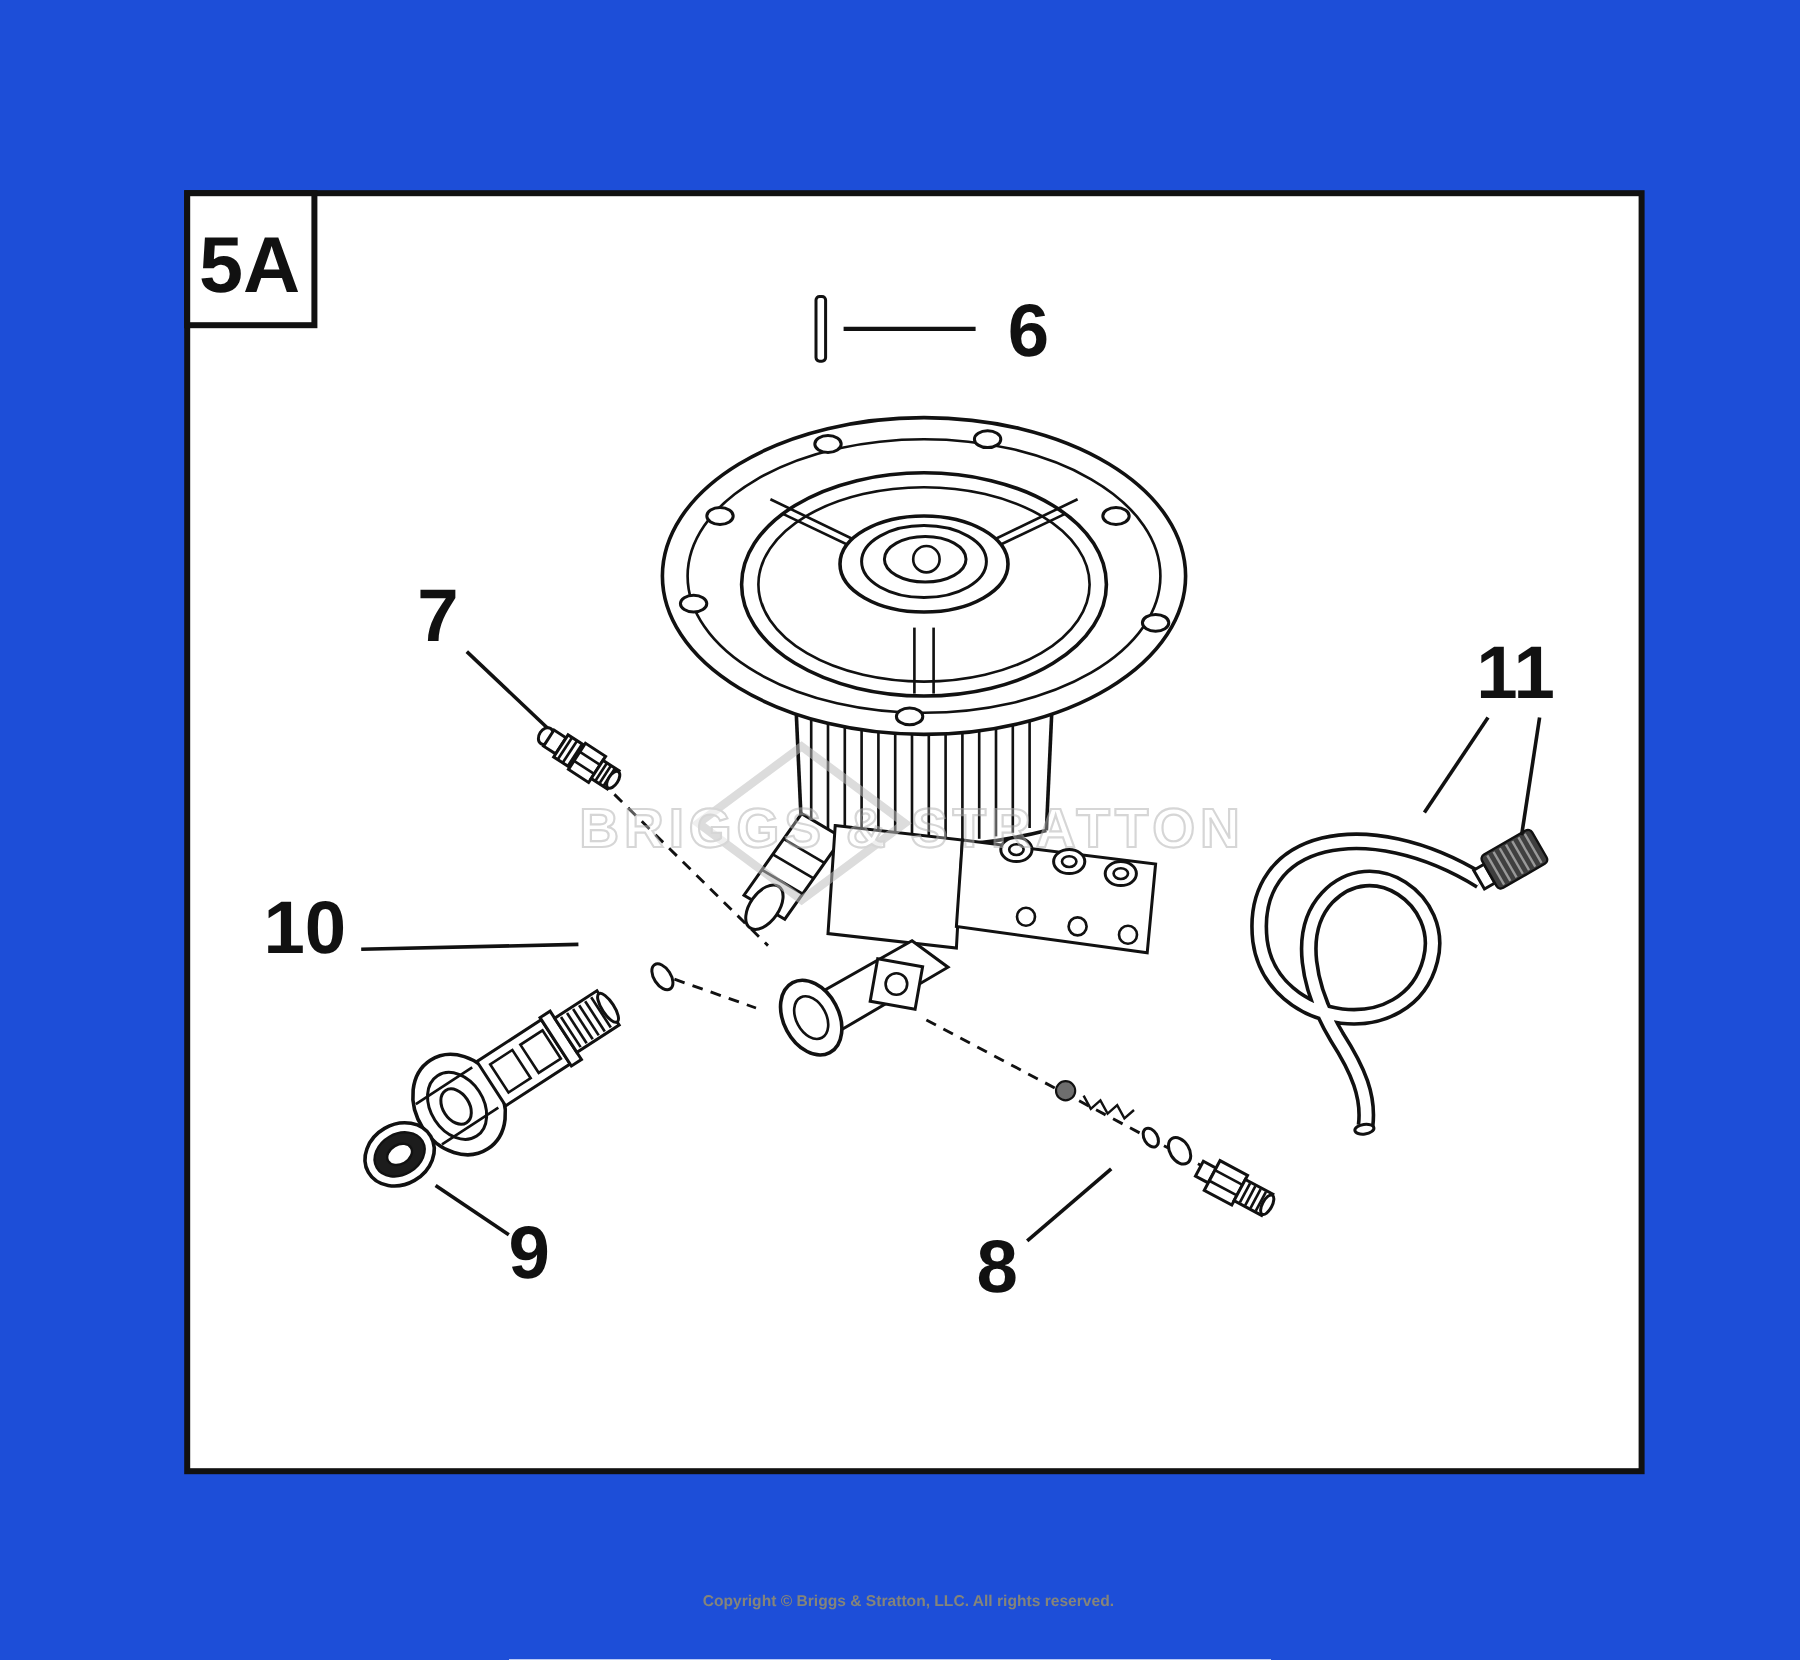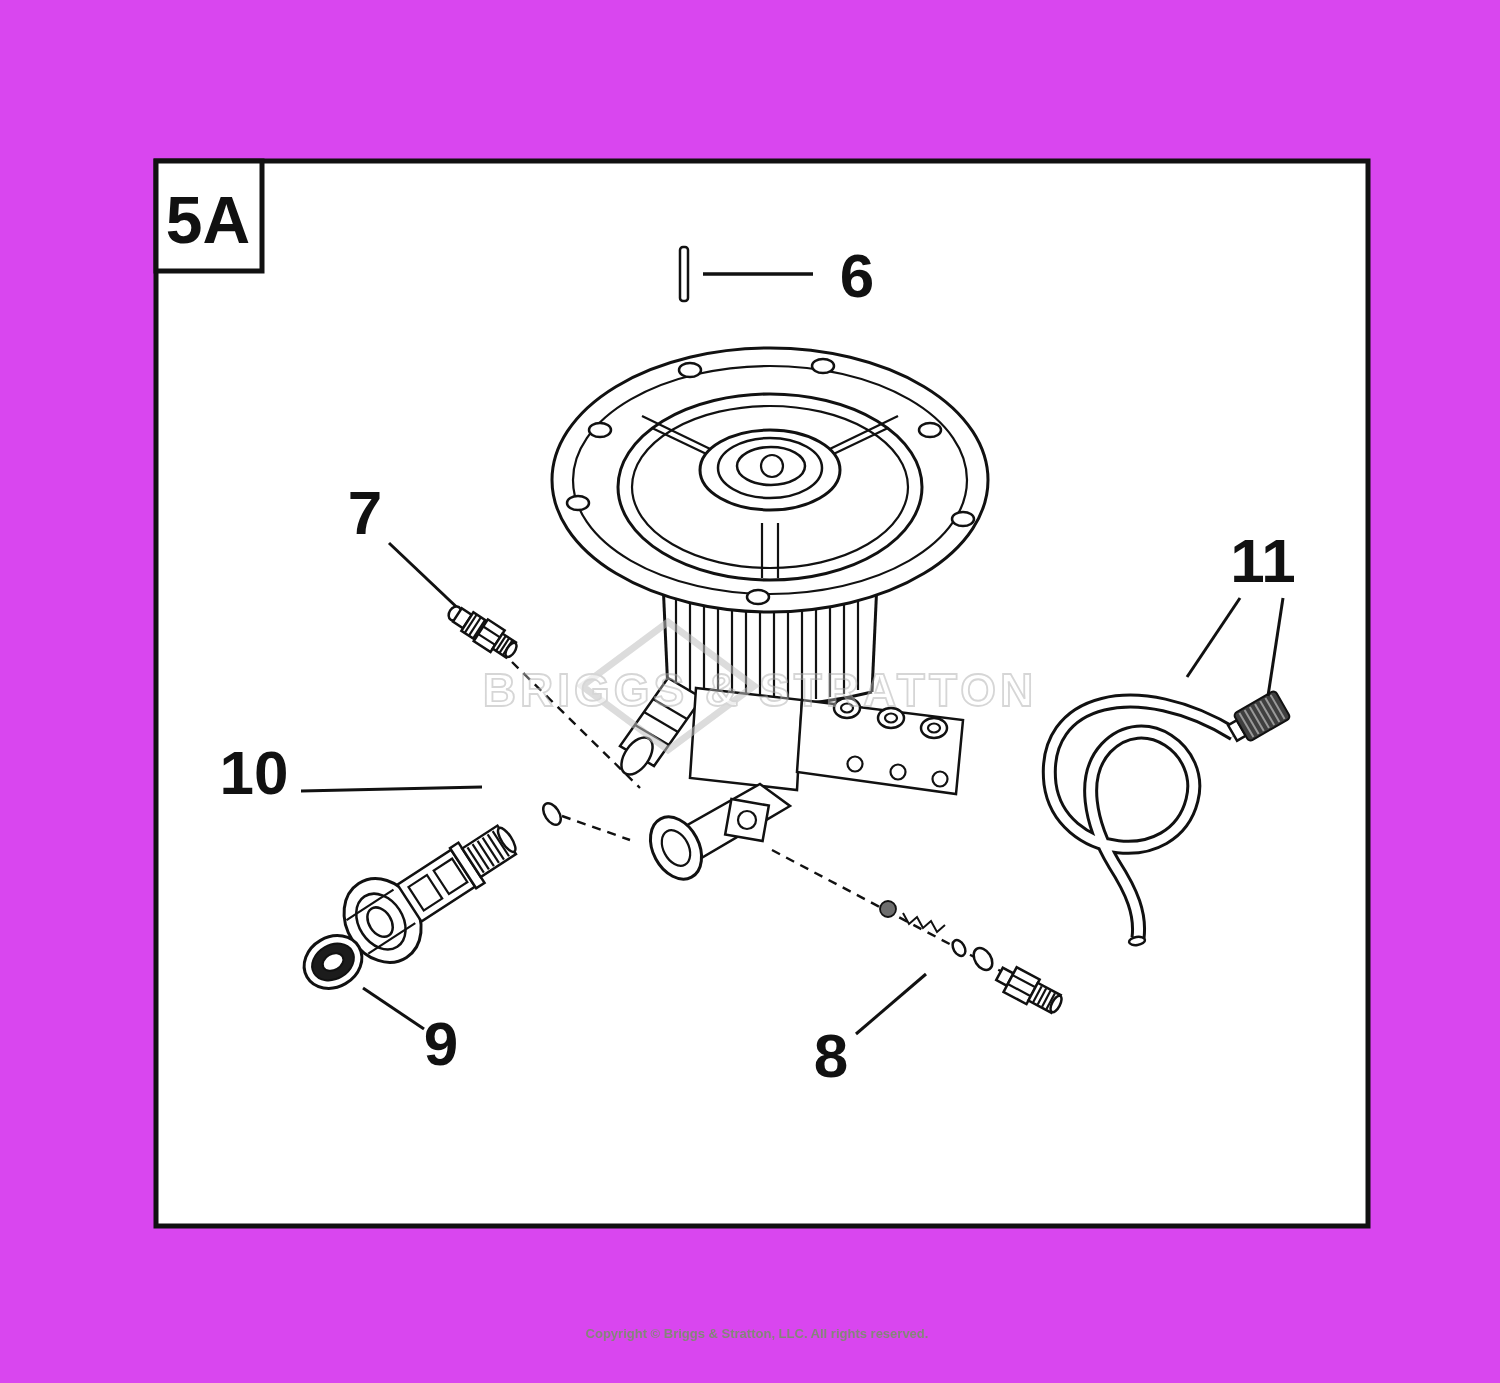--- a/index.html
+++ b/index.html
@@ -4,21 +4,21 @@
 <style>
   html, body {
     margin: 0;
     padding: 0;
     background: #ffffff;
   }
   .page {
     position: relative;
     width: 1500px;
     height: 1383px;
-    background: #d946ef;
+    background: #1d4ed8;
     font-family: "Liberation Sans", sans-serif;
     overflow: hidden;
   }
   svg { display: block; }
   .callout-num {
     font-family: "Liberation Sans", sans-serif;
     font-weight: bold;
     font-size: 62px;
     fill: #111111;
   }

